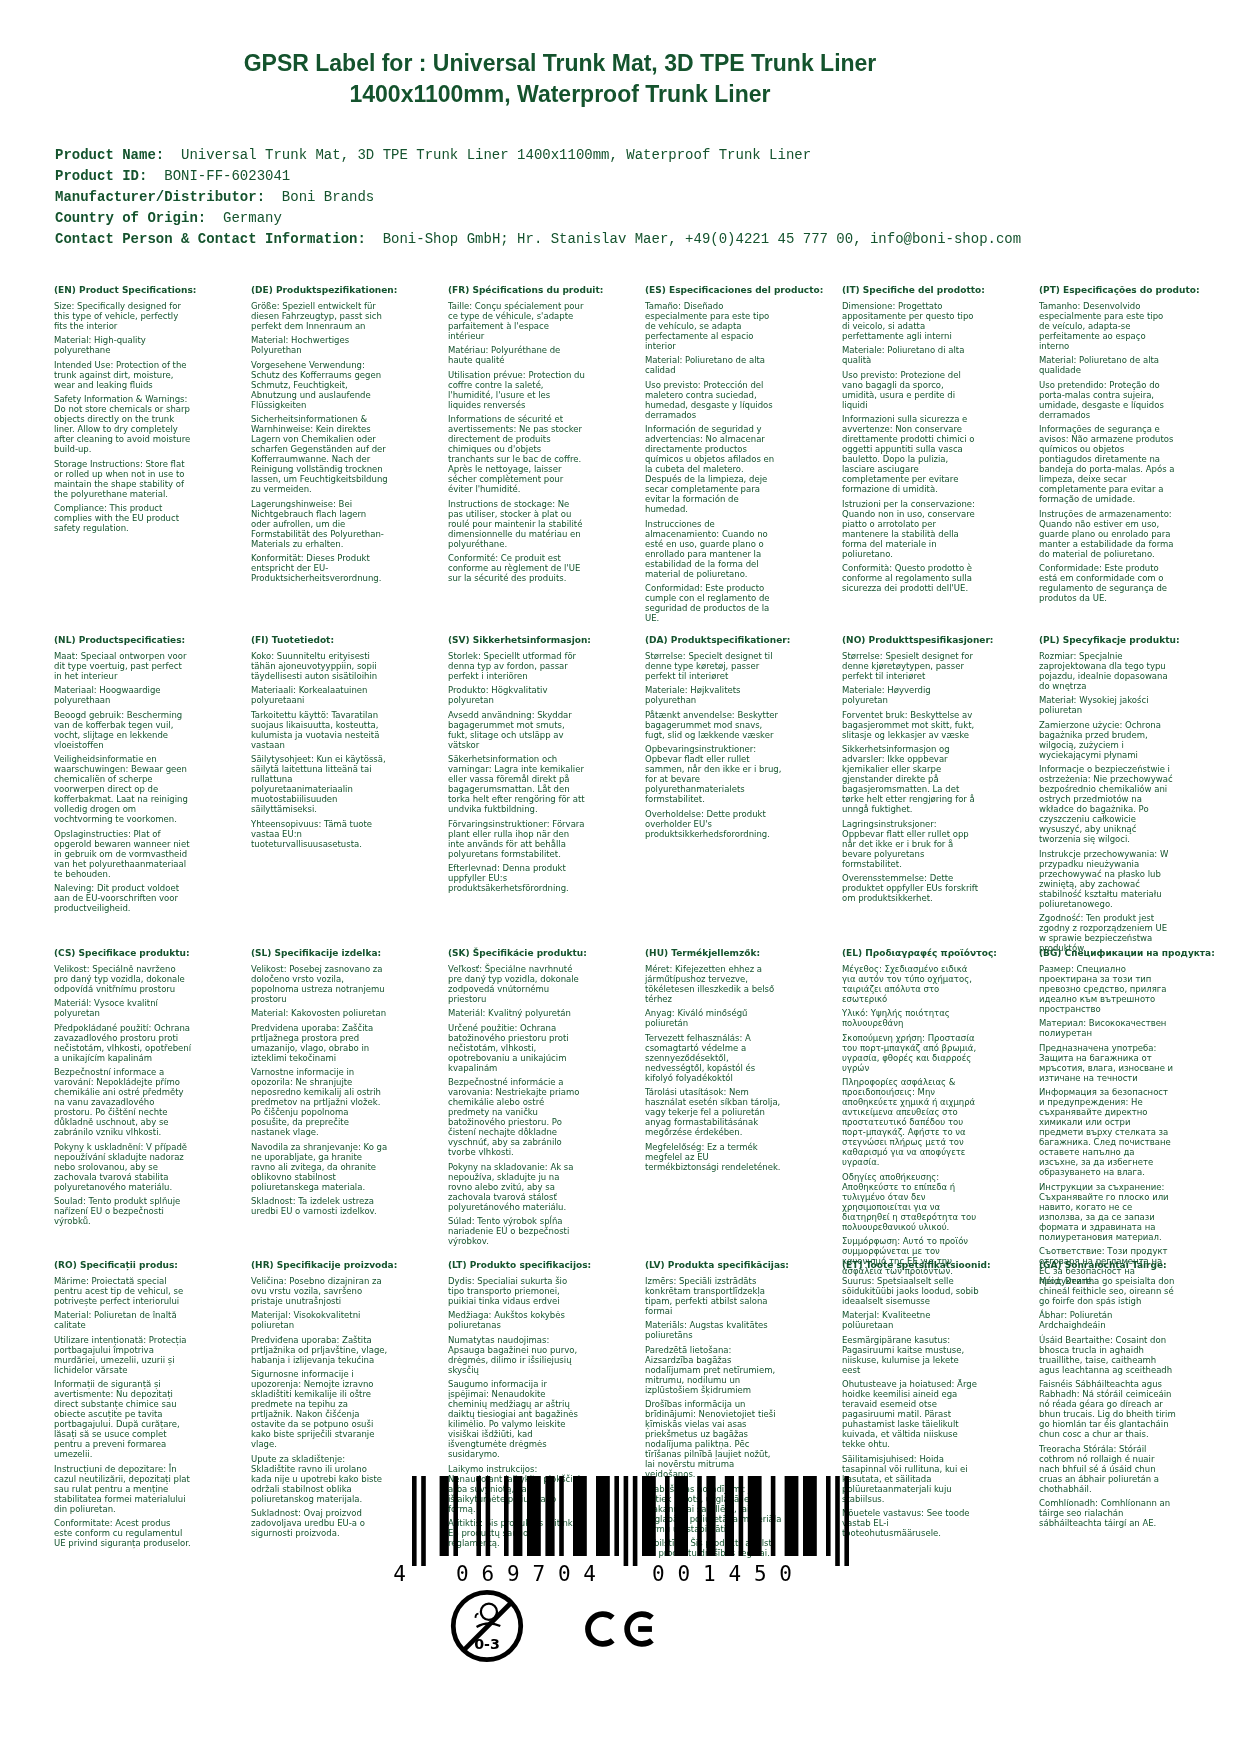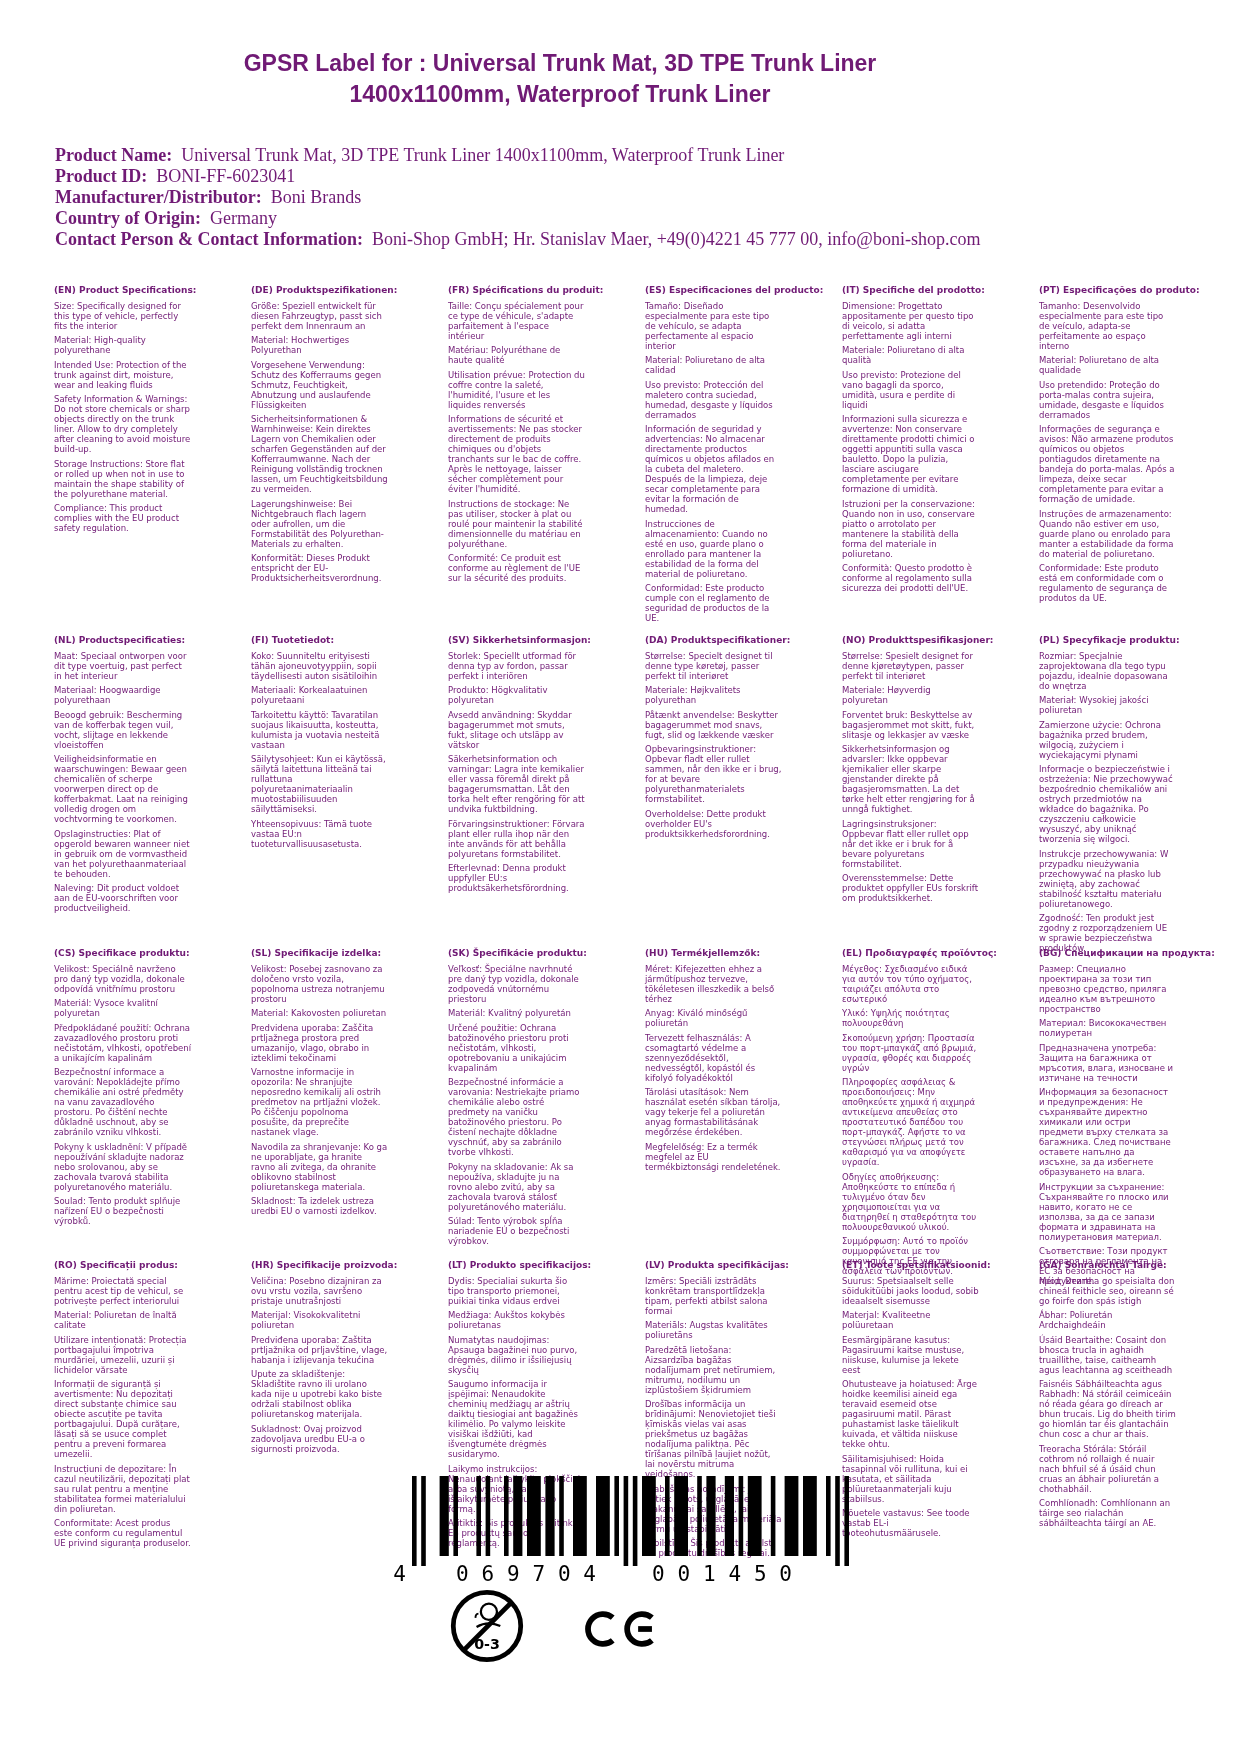--- a/index.html
+++ b/index.html
@@ -1,21 +1,21 @@
 <!DOCTYPE html>
 <html><head>
 <meta charset="utf-8">
 <style>
   html,body{margin:0;padding:0;background:#e9e9e9;}
-  .page{position:relative;width:1241px;height:1754px;background:#ffffff;color:#701a75;
+  .page{position:relative;width:1241px;height:1754px;background:#ffffff;color:#14532d;
         font-family:"DejaVu Sans",sans-serif;overflow:hidden;margin:0 auto;}
   .title{position:absolute;left:170px;top:48px;width:780px;text-align:center;
          font-family:"Liberation Sans",sans-serif;font-weight:bold;font-size:23px;line-height:31px;margin:0;}
   .product-info{position:absolute;left:55px;top:145px;width:1150px;
-                font-family:Liberation Serif, serif;font-size:18px;line-height:21px;}
+                font-family:Liberation Mono, monospace;font-size:14px;line-height:21px;}
   .pi-label{font-weight:bold;}
   .pi-value{font-weight:normal;}
   .spec-grid{position:absolute;left:54px;top:285px;width:1130px;display:grid;
              grid-template-columns:repeat(6,137px);column-gap:60px;
              grid-template-rows:350px 313px 312px auto;}
   .spec-block{overflow:visible;}
   .spec-heading{font-weight:bold;font-size:9px;line-height:11px;white-space:nowrap;margin:0;}
   .spec-para{font-size:8.5px;line-height:10px;margin:4.5px 0 0 0;overflow-wrap:break-word;}
   .barcode-svg{position:absolute;left:390px;top:1474px;}
   .age-icon{position:absolute;left:449px;top:1588px;}
@@ -202,20 +202,21 @@
         <p class="spec-para">Utilizare intenționată: Protecția portbagajului împotriva murdăriei, umezelii, uzurii și lichidelor vărsate</p>
         <p class="spec-para">Informații de siguranță și avertismente: Nu depozitați direct substanțe chimice sau obiecte ascuțite pe tavita portbagajului. După curățare, lăsați să se usuce complet pentru a preveni formarea umezelii.</p>
         <p class="spec-para">Instrucțiuni de depozitare: În cazul neutilizării, depozitați plat sau rulat pentru a menține stabilitatea formei materialului din poliuretan.</p>
         <p class="spec-para">Conformitate: Acest produs este conform cu regulamentul UE privind siguranța produselor.</p>
       </div>
       <div class="spec-block">
         <div class="spec-heading">(HR) Specifikacije proizvoda:</div>
         <p class="spec-para">Veličina: Posebno dizajniran za ovu vrstu vozila, savršeno pristaje unutrašnjosti</p>
         <p class="spec-para">Materijal: Visokokvalitetni poliuretan</p>
         <p class="spec-para">Predviđena uporaba: Zaštita prtljažnika od prljavštine, vlage, habanja i izlijevanja tekućina</p>
+        <p class="spec-para">Sigurnosne informacije i upozorenja: Nemojte izravno skladištiti kemikalije ili oštre predmete na tepihu za prtljažnik. Nakon čišćenja ostavite da se potpuno osuši kako biste spriječili stvaranje vlage.</p>
         <p class="spec-para">Upute za skladištenje: Skladištite ravno ili urolano kada nije u upotrebi kako biste održali stabilnost oblika poliuretanskog materijala.</p>
         <p class="spec-para">Sukladnost: Ovaj proizvod zadovoljava uredbu EU-a o sigurnosti proizvoda.</p>
       </div>
       <div class="spec-block">
         <div class="spec-heading">(LT) Produkto specifikacijos:</div>
         <p class="spec-para">Dydis: Specialiai sukurta šio tipo transporto priemonei, puikiai tinka vidaus erdvei</p>
         <p class="spec-para">Medžiaga: Aukštos kokybės poliuretanas</p>
         <p class="spec-para">Numatytas naudojimas: Apsauga bagažinei nuo purvo, drėgmės, dilimo ir išsiliejusių skysčių</p>
         <p class="spec-para">Saugumo informacija ir įspėjimai: Nenaudokite cheminių medžiagų ar aštrių daiktų tiesiogiai ant bagažinės kilimėlio. Po valymo leiskite visiškai išdžiūti, kad išvengtumėte drėgmės susidarymo.</p>
         <p class="spec-para">Laikymo instrukcijos: Nenaudojant laikykite plokščiai arba suvyniotą, kad išlaikytumėte poliuretano formą.</p>

